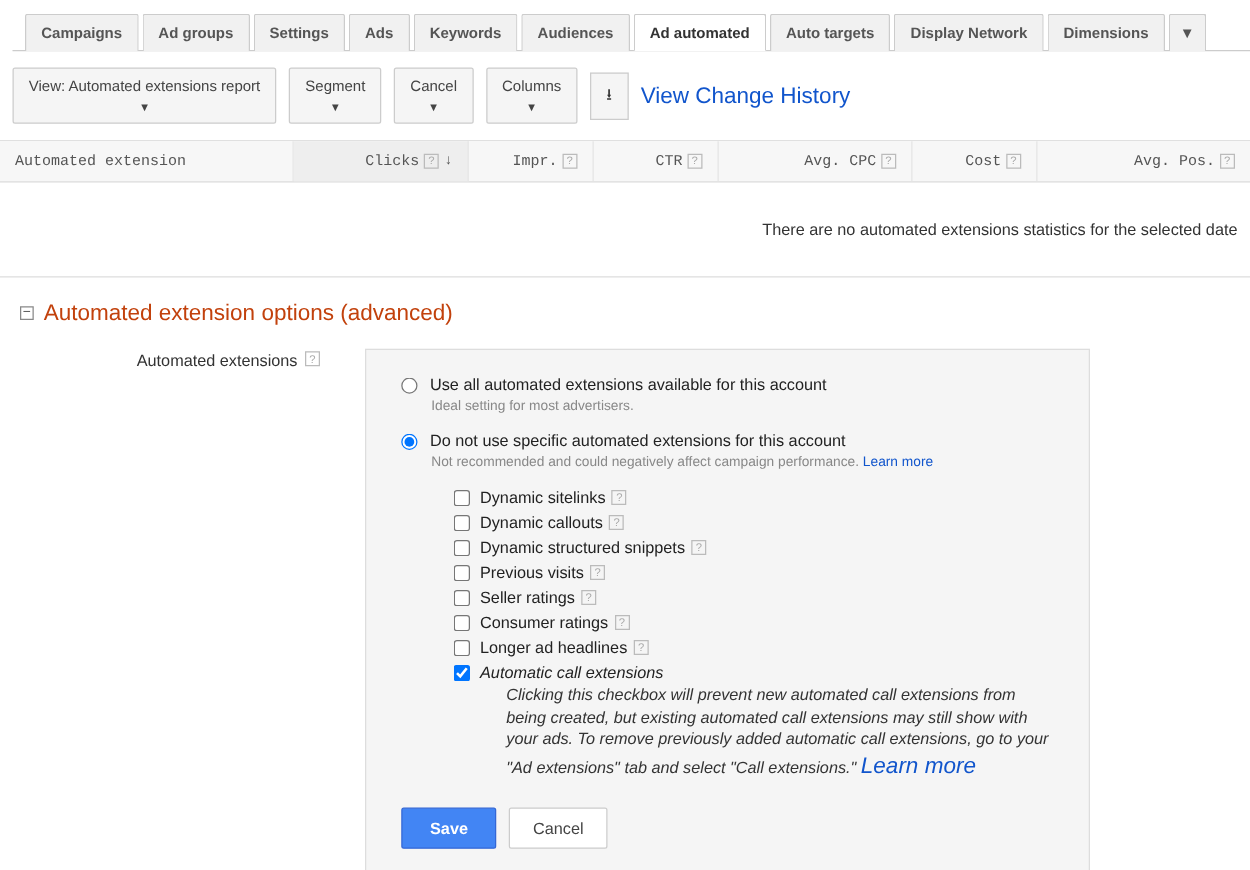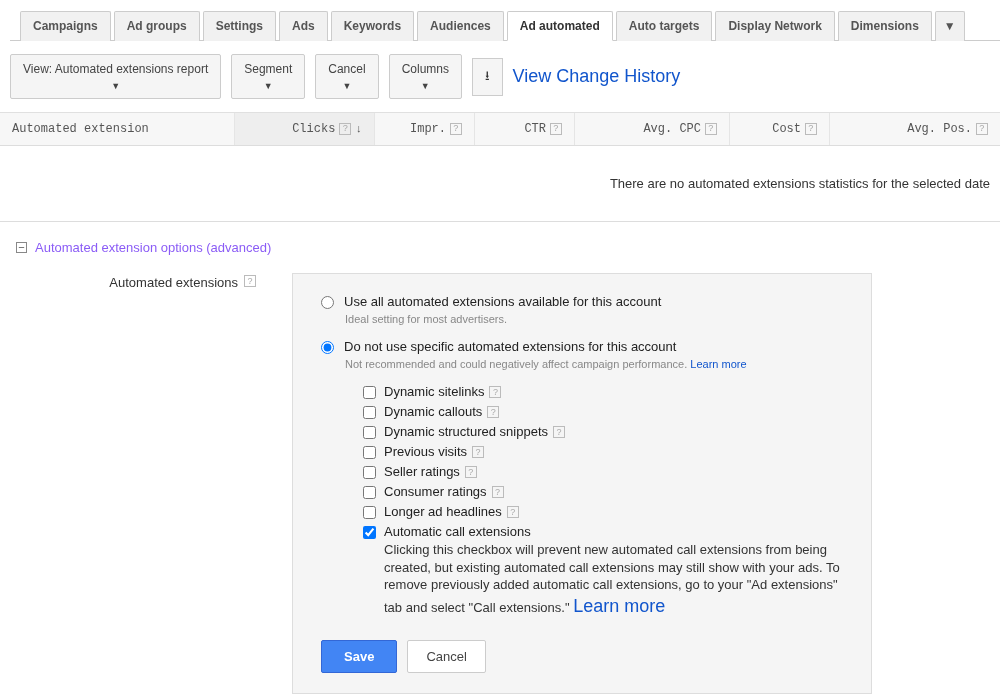--- a/index.html
+++ b/index.html
@@ -26,37 +26,37 @@
 .th.cost { flex: 0 0 100px; }
 .th.avgpos { flex: 1; border-right: none; }
 .help { display: inline-block; width: 12px; height: 12px; border: 1px solid #bbb; color: #aaa; font-size: 9px; line-height: 11px; text-align: center; }
 .sort-arrow { font-size: 11px; }
 
 .empty-row { padding: 30px 10px; text-align: right; font-size: 13px; color: #333; border-bottom: 1px solid #ddd; }
 
 .advanced-section { padding: 18px 16px; }
 .collapse-header { display: flex; align-items: center; gap: 8px; }
 .collapse-icon { width: 11px; height: 11px; border: 1px solid #888; display: inline-flex; align-items: center; justify-content: center; font-size: 11px; line-height: 1; color: #555; cursor: pointer; }
-.collapse-title { color: #8b5cf6; font-size: 13px; cursor: pointer; }
+.collapse-title { color: #c2410c; font-size: 18px; cursor: pointer; }
 
 .options-row { display: flex; margin-top: 18px; gap: 36px; }
 .options-label { flex: 0 0 240px; text-align: right; font-size: 13px; color: #333; display: flex; align-items: flex-start; justify-content: flex-end; gap: 6px; padding-top: 2px; }
 .options-panel { flex: 0 0 580px; background: #f5f5f5; border: 1px solid #ddd; padding: 20px 28px; }
 
 .radio-row { display: flex; align-items: flex-start; gap: 10px; margin-bottom: 4px; }
 .radio-row input[type=radio] { margin-top: 2px; }
 .radio-label { font-size: 13px; color: #222; }
 .radio-sub { font-size: 11px; color: #888; margin-left: 24px; margin-bottom: 14px; }
 .radio-sub .link { font-size: 11px; }
 
 .cb-list { margin-left: 42px; margin-top: 10px; }
 .cb-row { display: flex; align-items: flex-start; gap: 8px; margin-bottom: 5px; }
 .cb-row input[type=checkbox] { margin-top: 2px; width: 13px; height: 13px; }
 .cb-label { font-size: 13px; color: #222; display: flex; align-items: center; gap: 5px; }
-.cb-desc { font-size: 13px; color: #333; margin-top: 2px; line-height: 1.35; }
+.cb-desc { font-size: 13px; color: #333; margin-left: 21px; margin-top: 2px; line-height: 1.35; }
 
 .action-row { margin-top: 22px; display: flex; gap: 10px; }
 .btn-primary { background: #4285f4; color: #fff; border: 1px solid #3367d6; padding: 8px 22px; font-size: 13px; font-weight: bold; border-radius: 2px; cursor: pointer; }
 .btn-secondary { background: #fff; color: #444; border: 1px solid #ccc; padding: 8px 18px; font-size: 13px; border-radius: 2px; cursor: pointer; }
 </style>
 </head>
 <body>
 
 <div class="tabs" id="tabs-container">
     <div class="tab">Campaigns</div>
@@ -213,21 +213,21 @@
             <input type="checkbox" style="">
             <div style="flex: 1 1 0%;">
               <div class="cb-label">
                 <span>Longer ad headlines</span>
                 <span class="help">?</span>
               </div>
             </div>
           </div>
           <div class="cb-row">
             <input type="checkbox" checked="" style="">
-            <div style="flex: 1 1 0%;">
+            <div style="flex: 1 1 0%; font-style: italic;">
               <div class="cb-label">
                 <span>Automatic call extensions</span>
               </div>
               <div class="cb-desc">Clicking this checkbox will prevent new automated call extensions from being created, but existing automated call extensions may still show with your ads. To remove previously added automatic call extensions, go to your "Ad extensions" tab and select "Call extensions." <a class="link">Learn more</a></div>
             </div>
           </div>
         </div>
 
       <div class="action-row">
         <button class="btn-primary">Save</button>

